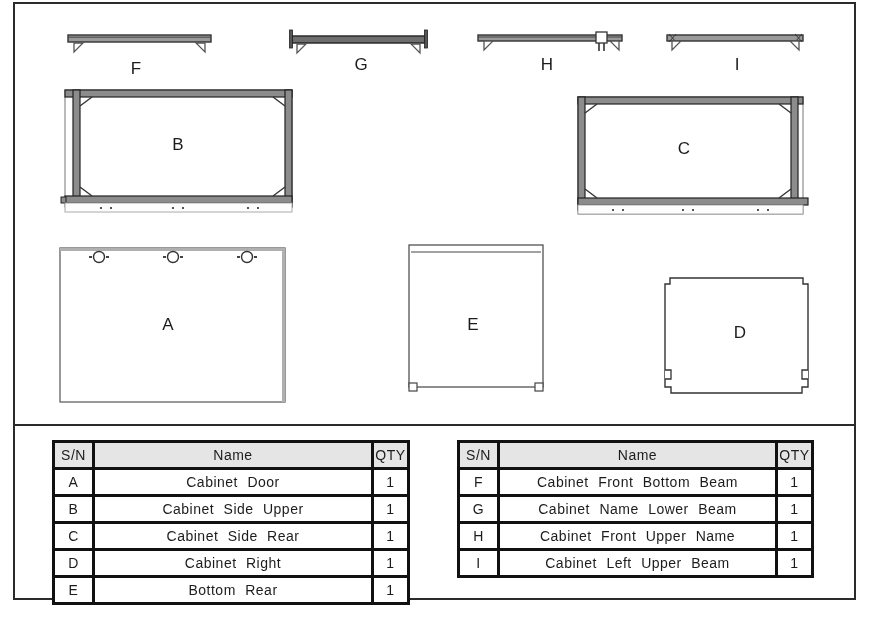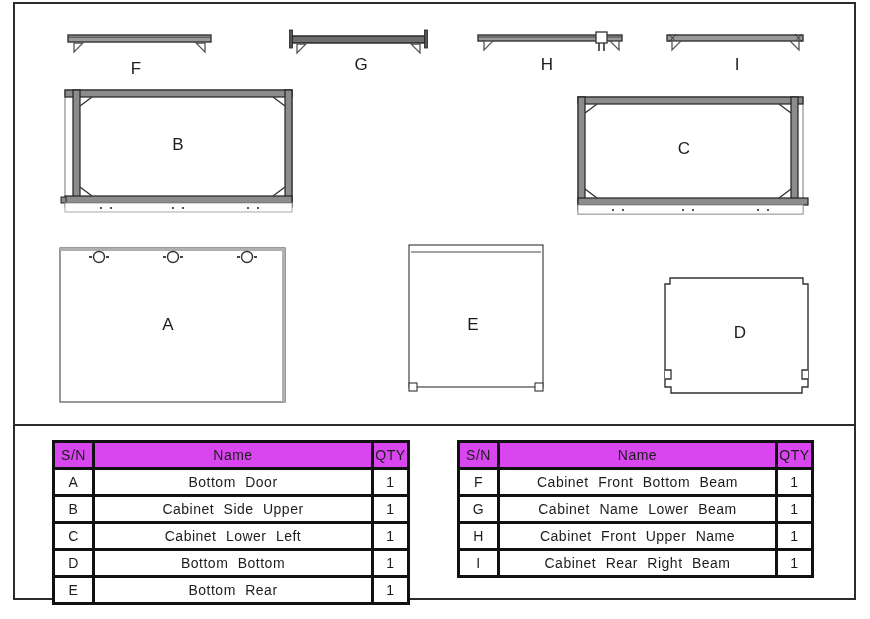--- a/index.html
+++ b/index.html
@@ -20,21 +20,21 @@
     font-family:"Liberation Sans", sans-serif; font-size:17px; fill:#1c1c1c;
   }
   table.parts-table {
     position:absolute; border-collapse:collapse; table-layout:fixed;
     font-size:14px; color:#1c1c1c; background:#ffffff;
   }
   .parts-table th, .parts-table td {
     border:3px solid #111111; text-align:center; vertical-align:middle;
     padding:0; height:24px; letter-spacing:0.5px; overflow:hidden; white-space:nowrap;
   }
-  .parts-table th { background:#d946ef; font-weight:normal; }
+  .parts-table th { background:#e5e5e5; font-weight:normal; }
   .parts-table td.name-cell { word-spacing:5px; }
   .parts-table.left-table  { left:52px;  top:440px; }
   .parts-table.right-table { left:457px; top:440px; }
   .col-sn  { width:40px; }
   .col-qty { width:36px; }
   .left-table  .col-name { width:279px; }
   .right-table .col-name { width:278px; }
 </style>
 </head>
 <body>
@@ -178,36 +178,36 @@
       <col class="col-qty">
     </colgroup>
   <tbody>
       <tr>
     <th>S/N</th>
     <th>Name</th>
     <th>QTY</th>
   </tr>
   <tr>
     <td>A</td>
-    <td class="name-cell">Bottom Door</td>
+    <td class="name-cell">Cabinet Door</td>
     <td>1</td>
   </tr>
   <tr>
     <td>B</td>
     <td class="name-cell">Cabinet Side Upper</td>
     <td>1</td>
   </tr>
   <tr>
     <td>C</td>
-    <td class="name-cell">Cabinet Lower Left</td>
+    <td class="name-cell">Cabinet Side Rear</td>
     <td>1</td>
   </tr>
   <tr>
     <td>D</td>
-    <td class="name-cell">Bottom Bottom</td>
+    <td class="name-cell">Cabinet Right</td>
     <td>1</td>
   </tr>
   <tr>
     <td>E</td>
     <td class="name-cell">Bottom Rear</td>
     <td>1</td>
   </tr>
 </tbody>
   </table>
 
@@ -233,17 +233,17 @@
     <td class="name-cell">Cabinet Name Lower Beam</td>
     <td>1</td>
   </tr>
   <tr>
     <td>H</td>
     <td class="name-cell">Cabinet Front Upper Name</td>
     <td>1</td>
   </tr>
   <tr>
     <td>I</td>
-    <td class="name-cell">Cabinet Rear Right Beam</td>
+    <td class="name-cell">Cabinet Left Upper Beam</td>
     <td>1</td>
   </tr>
 </tbody>
   </table>
 
 </body></html>

